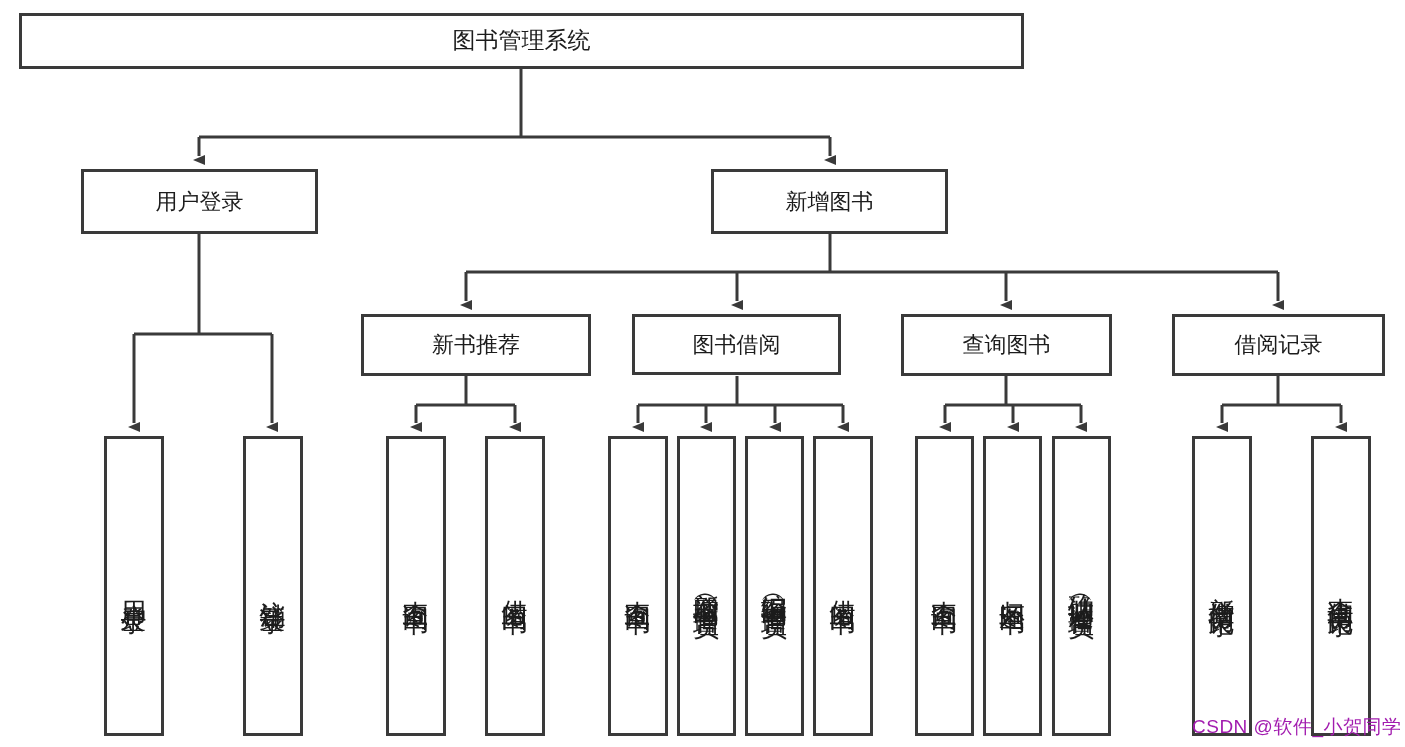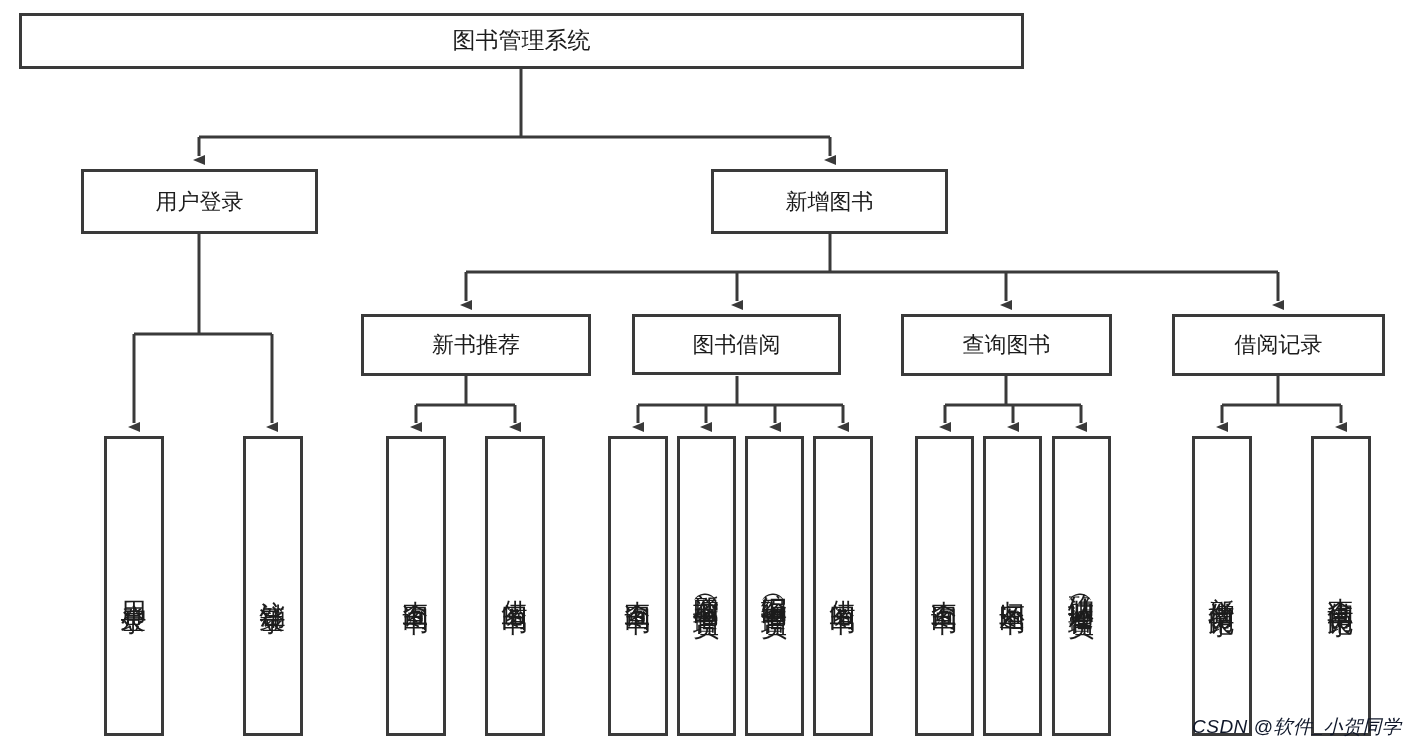--- a/index.html
+++ b/index.html
@@ -49,24 +49,23 @@
   .node-leaf .label {
     writing-mode: vertical-rl;
     text-orientation: upright;
     font-size: 26px;
     letter-spacing: 3px;
     line-height: 1;
   }
   .watermark {
     position: absolute;
     font-size: 19px;
-    color: #0f172a;
+    color: #a21caf;
     white-space: nowrap;
     letter-spacing: 0.5px;
-    font-style: italic;
   }
 </style>
 </head>
 <body>
 
 <div id="canvas">
 
   <svg class="edges" viewBox="0 0 1405 747" xmlns="http://www.w3.org/2000/svg">
     <defs>
       <marker id="arrow" markerWidth="10" markerHeight="12" refX="1" refY="6" orient="auto" markerUnits="userSpaceOnUse">

